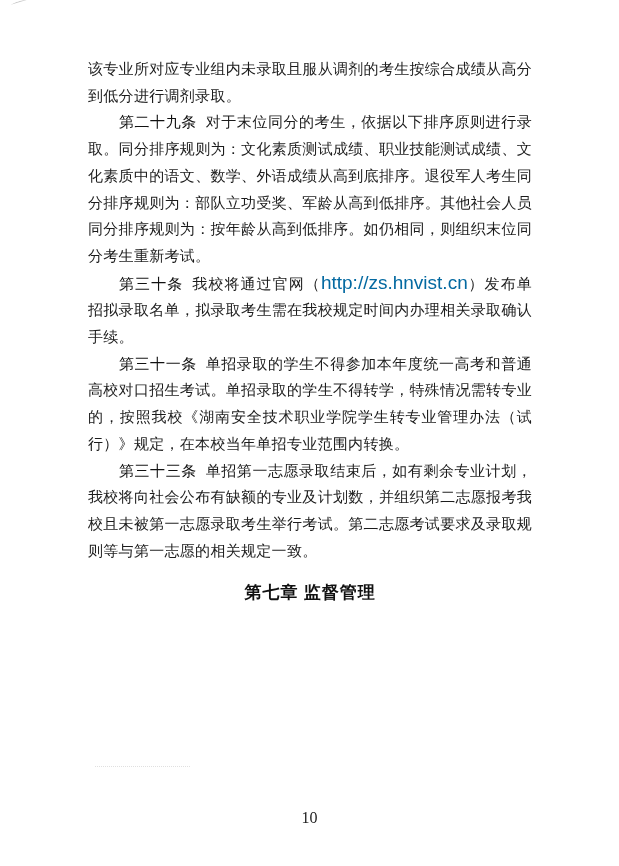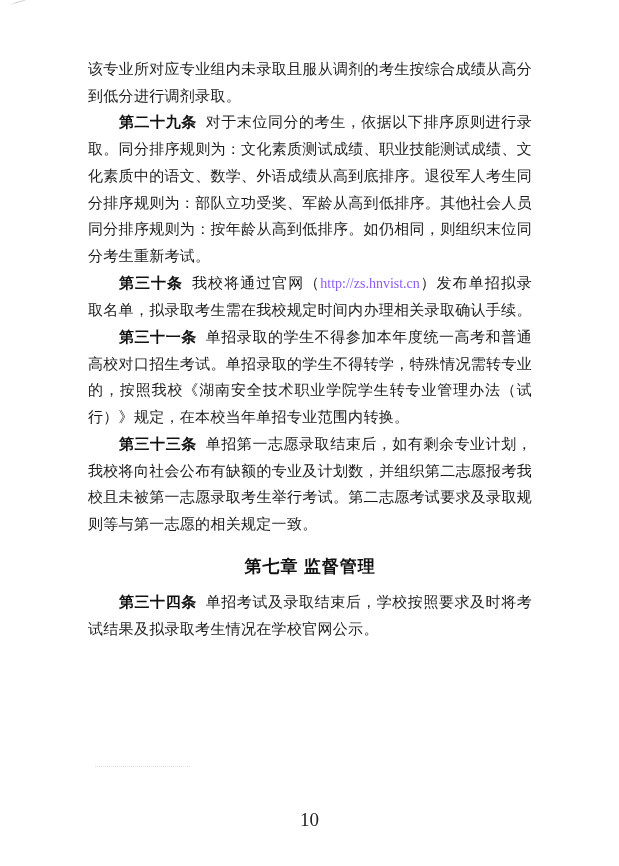--- a/index.html
+++ b/index.html
@@ -29,47 +29,47 @@
     line-height: 26.7px;
     text-align: justify;
     text-align-last: left;
     letter-spacing: 0.3px;
     color: #1c1c1c;
   }
   .para.indent {
     text-indent: 31px;
   }
   .lead {
-    font-weight: bold;
+    font-weight: normal;
     color: #111111;
     margin-right: 9px;
   }
   .url {
-    font-family: Liberation Serif, serif;
-    font-size: 14px;
-    color: #8b5cf6;
+    font-family: Liberation Sans, sans-serif;
+    font-size: 19px;
+    color: #0369a1;
     text-decoration: none;
     letter-spacing: 0;
   }
   .chapter-heading {
     margin: 16px 0 9px 0;
     font-size: 17px;
     line-height: 26.7px;
     font-weight: bold;
     text-align: center;
     color: #111111;
     letter-spacing: 1px;
   }
   .page-number {
     position: absolute;
     left: 0;
     right: 0;
     top: 809px;
     text-align: center;
-    font-size: 19px;
+    font-size: 16px;
     color: #222222;
   }
   .artifact-corner {
     position: absolute;
     top: 8px;
     left: -3px;
     width: 36px;
     height: 1px;
     background: #c9c9c9;
     transform: rotate(-17deg);
@@ -101,19 +101,18 @@
 
     <p class="para indent"><span class="lead">第三十条</span><span>我校将通过官网（</span><a class="url" href="#">http://zs.hnvist.cn</a><span>）发布单招拟录取名单，拟录取考生需在我校规定时间内办理相关录取确认手续。</span></p>
 
     <p class="para indent"><span class="lead">第三十一条</span><span>单招录取的学生不得参加本年度统一高考和普通高校对口招生考试。单招录取的学生不得转学，特殊情况需转专业的，按照我校《湖南安全技术职业学院学生转专业管理办法（试行）》规定，在本校当年单招专业范围内转换。</span></p>
 
 
     <p class="para indent"><span class="lead">第三十三条</span><span>单招第一志愿录取结束后，如有剩余专业计划，我校将向社会公布有缺额的专业及计划数，并组织第二志愿报考我校且未被第一志愿录取考生举行考试。第二志愿考试要求及录取规则等与第一志愿的相关规定一致。</span></p>
 
     <h2 class="chapter-heading">第七章 监督管理</h2>
 
-    <p class="para indent"><span class="lead">第三十四条</span><span>单招考试及录取结束后，学校按照要求及时将考试结果及拟录取考生情况在学校官网公示。</span></p>
 
   </div>
 
   <div class="page-number">10</div>
 
 </div>
 
 </body></html>

